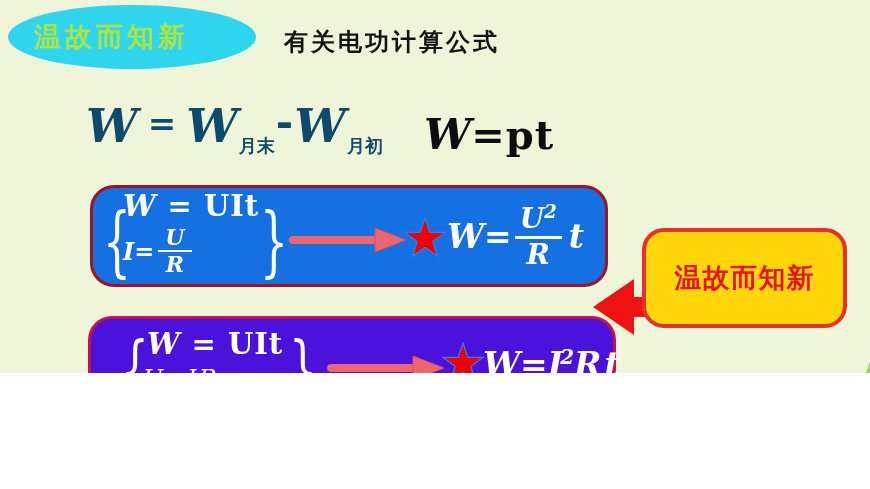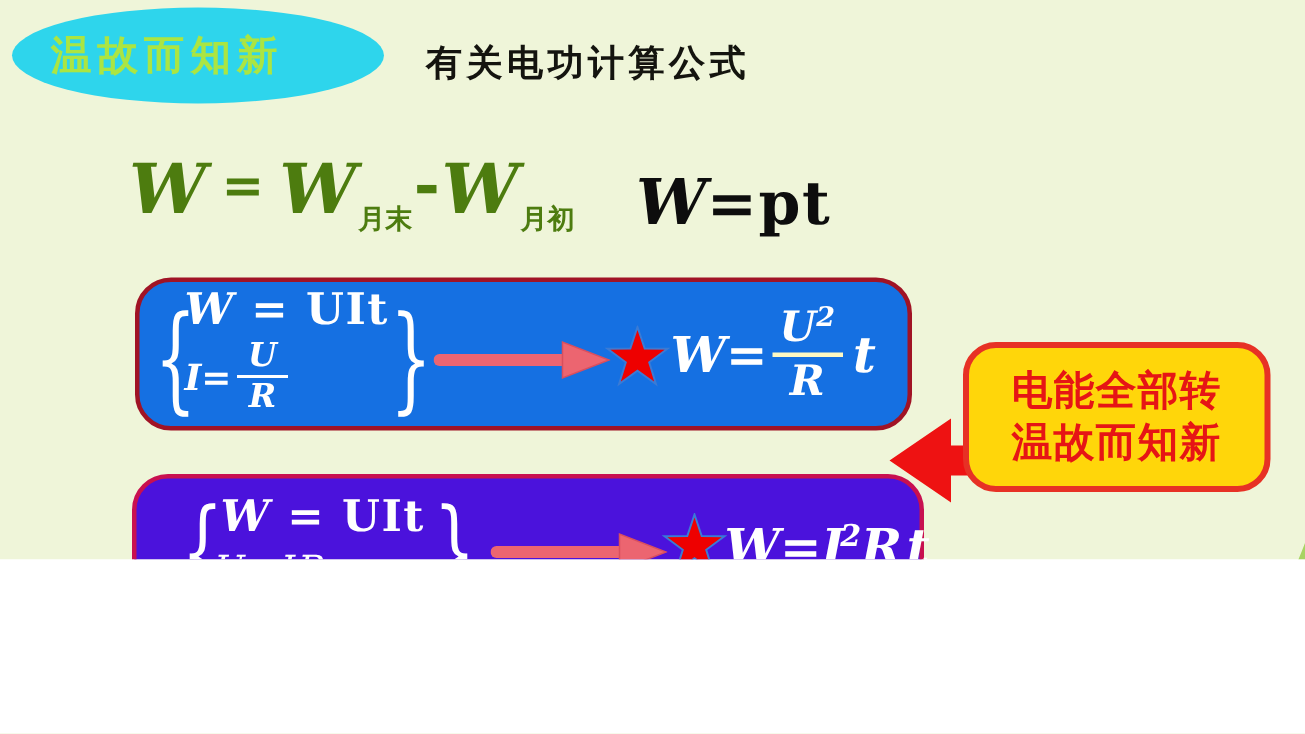--- a/index.html
+++ b/index.html
@@ -18,21 +18,21 @@
   
   .badge { left:8px; top:5px; width:248px; height:64px; border-radius:50%;
            background:#2ed5ec; display:flex; align-items:center; z-index:3; }
   .badge-text { color:#abe542; font-size:27px; font-weight:bold; letter-spacing:4px;
                 padding-left:26px; font-family:"DejaVu Serif", serif; }
 
   .title { left:284px; top:26px; font-size:24px; color:#14140f; font-weight:600;
            letter-spacing:3px; z-index:3; }
 
   
-  .f-monthly { left:86px; top:98px; z-index:3; color:#4d7c0f; white-space:nowrap; }
+  .f-monthly { left:86px; top:98px; z-index:3; color:#0c4a6e; white-space:nowrap; }
   .f-monthly .big { font-size:46px; }
   .f-monthly .eqsign { font-size:34px; margin:0 10px; vertical-align:7px; }
   .f-monthly .minus { font-size:42px; margin:0 1px; vertical-align:5px; }
   .cjk-sub { font-size:18px; font-weight:700; vertical-align:-10px; margin-left:1px; }
 
   .f-power { left:424px; top:110px; z-index:3; color:#0d0d0d; white-space:nowrap; }
   .f-power .w { font-size:42px; }
   .f-power .rest { font-size:40px; letter-spacing:1px; }
 
   
@@ -222,21 +222,20 @@
       </span>
       <span class="mi suffix">t</span>
     </div>
   </div>
 
   <svg class="abs red-left-arrow" width="60" height="62" viewBox="0 0 60 62">
     <polygon points="2,31 43,3 43,21 60,21 60,41 43,41 43,59" fill="#ee1212"></polygon>
   </svg>
 
   <div class="abs yellow-box">
-    <span class="yline">电能全部转</span>
     <span class="yline">温故而知新</span>
   </div>
 
 
   <div class="abs purple-box">
     <span class="abs brace" style="left:30px; top:12px;">{</span>
     <div class="abs eq1" style="left:56px; top:8px;">
       <span class="mi">W</span><span class="mr rhs">= UIt</span>
     </div>
     <div class="abs" style="left:52px; top:46px;">

